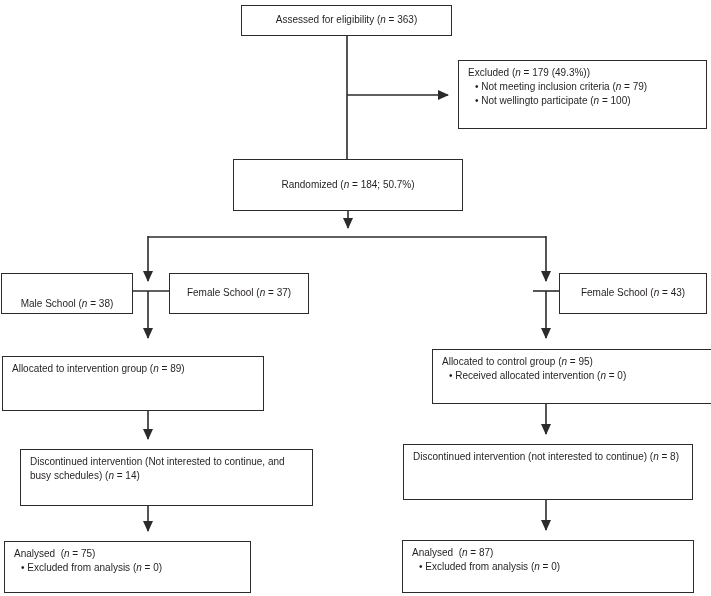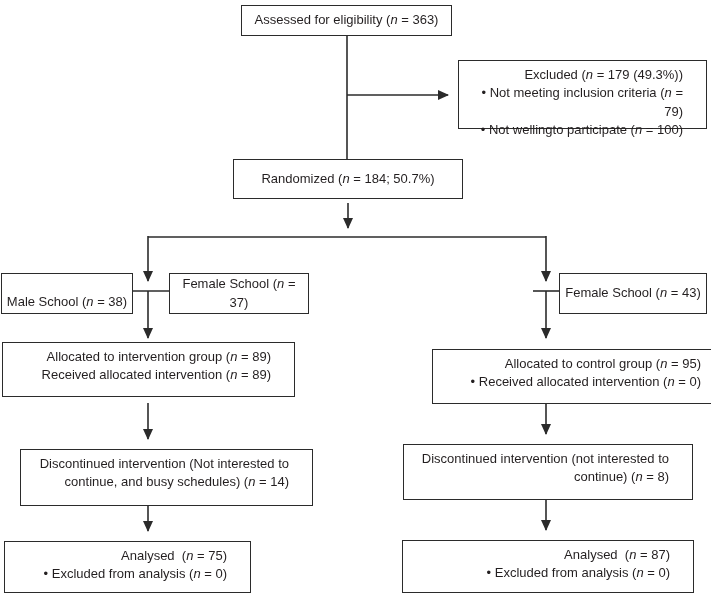--- a/index.html
+++ b/index.html
@@ -10,32 +10,32 @@
     background: #ffffff;
     font-family: "Liberation Sans", sans-serif;
     color: #231f20;
     overflow: hidden;
   }
   .box {
     position: absolute;
     box-sizing: border-box;
     border: 1.6px solid #2b2b2b;
     background: #ffffff;
-    font-size: 13px;
+    font-size: 10px;
     line-height: 1.42;
     color: #231f20;
   }
   .center {
     display: flex;
     align-items: center;
     justify-content: center;
     text-align: center;
     padding: 2px 4px;
   }
-  .pad { padding: 5px 23px 4px 9px; text-align: right; }
+  .pad { padding: 5px 7px 4px 9px; }
   .bline { white-space: pre-wrap; }
   .bullet  { padding-left: 7px; }
   .indent  { padding-left: 16px; }
   svg.connectors {
     position: absolute;
     left: 0; top: 0;
     width: 711px; height: 596px;
     pointer-events: none;
   }
   svg.connectors line { stroke: #2b2b2b; stroke-width: 1.6; }
@@ -79,38 +79,37 @@
   <div class="box center" style="left:241px; top:5px; width:211px; height:31px;">
     <span class="bline">Assessed for eligibility (<i>n</i> = 363)</span>
   </div>
 
   <div class="box pad" style="left:458px; top:60px; width:249px; height:69px;">
     <div class="bline">Excluded (<i>n</i> = 179 (49.3%))</div>
     <div class="bline bullet">• Not meeting inclusion criteria (<i>n</i> = 79)</div>
     <div class="bline bullet">• Not wellingto participate (<i>n</i> = 100)</div>
   </div>
 
-  <div class="box center" style="left:233px; top:159px; width:230px; height:40px;">
+  <div class="box center" style="left:233px; top:159px; width:230px; height:52px;">
     <span class="bline">Randomized (<i>n</i> = 184; 50.7%)</span>
   </div>
 
   <div class="box center" style="left:1px; top:273px; width:132px; height:41px;align-items:flex-end;">
     <span class="bline">Male School (<i>n</i> = 38)</span>
   </div>
   <div class="box center" style="left:169px; top:273px; width:140px; height:41px;">
     <span class="bline">Female School (<i>n</i> = 37)</span>
   </div>
 
   <div class="box center" style="left:559px; top:273px; width:148px; height:41px;">
     <span class="bline">Female School (<i>n</i> = 43)</span>
   </div>
 
-  <div class="box pad" style="left:2px; top:342px; width:293px; height:55px;">
+  <div class="box pad" style="left:2px; top:356px; width:262px; height:55px;">
     <div class="bline">Allocated to intervention group (<i>n</i> = 89)</div>
-    <div class="bline indent">Received allocated intervention (<i>n</i> = 89)</div>
   </div>
   <div class="box pad" style="left:401px; top:349px; width:293px; height:55px;margin-left:31px;">
     <div class="bline">Allocated to control group (<i>n</i> = 95)</div>
     <div class="bline bullet">• Received allocated intervention (<i>n</i> = 0)</div>
   </div>
 
   <div class="box pad" style="left:20px; top:449px; width:293px; height:57px;">
     <div class="bline">Discontinued intervention (Not interested to continue, and busy schedules) (<i>n</i> = 14)</div>
   </div>
   <div class="box pad" style="left:403px; top:444px; width:290px; height:56px;">

